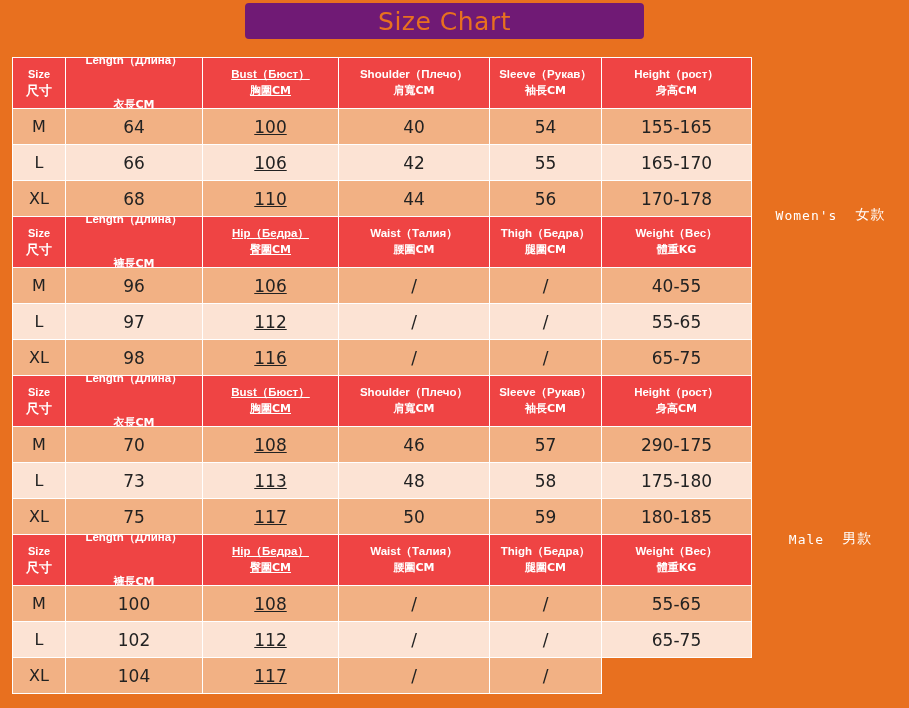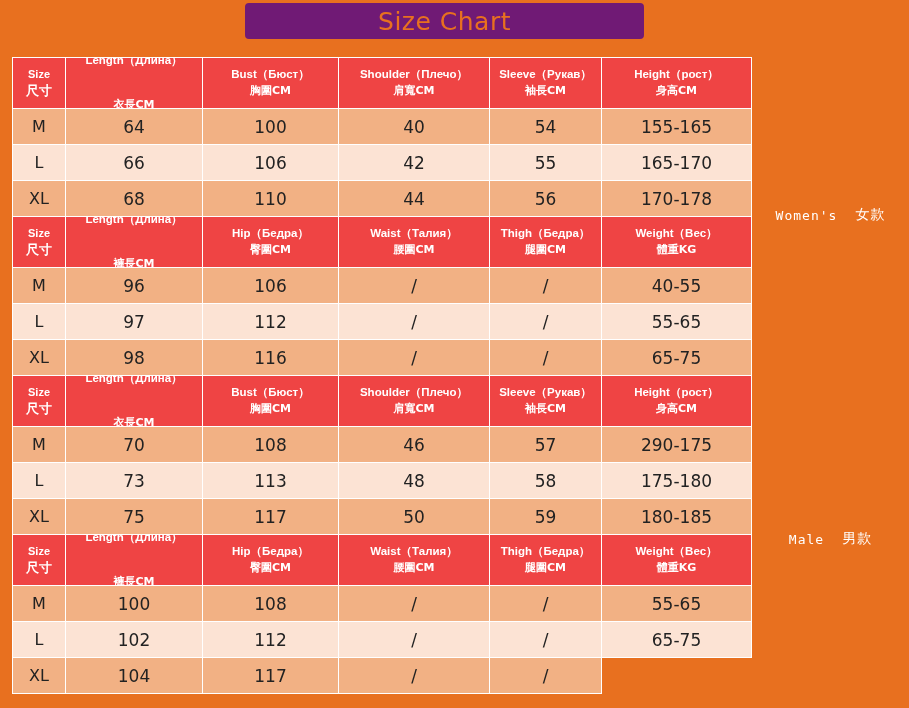--- a/index.html
+++ b/index.html
@@ -61,21 +61,21 @@
     display: flex;
     flex-direction: column;
     align-items: center;
     justify-content: center;
     text-align: center;
     overflow: hidden;
   }
   
   .c0 { width: 53px; }
   .c1 { width: 137px; gap: 28px; }
-  .c2 { width: 136px; }
+  .c2 { width: 136px; text-decoration: underline; }
   .c3 { width: 151px; }
   .c4 { width: 112px; }
   .c5 { width: 150px; }
 
   
   .row-header .cell {
     background: #ef4444;
     color: #ffffff;
     height: 51px;
     padding: 3px 2px;

